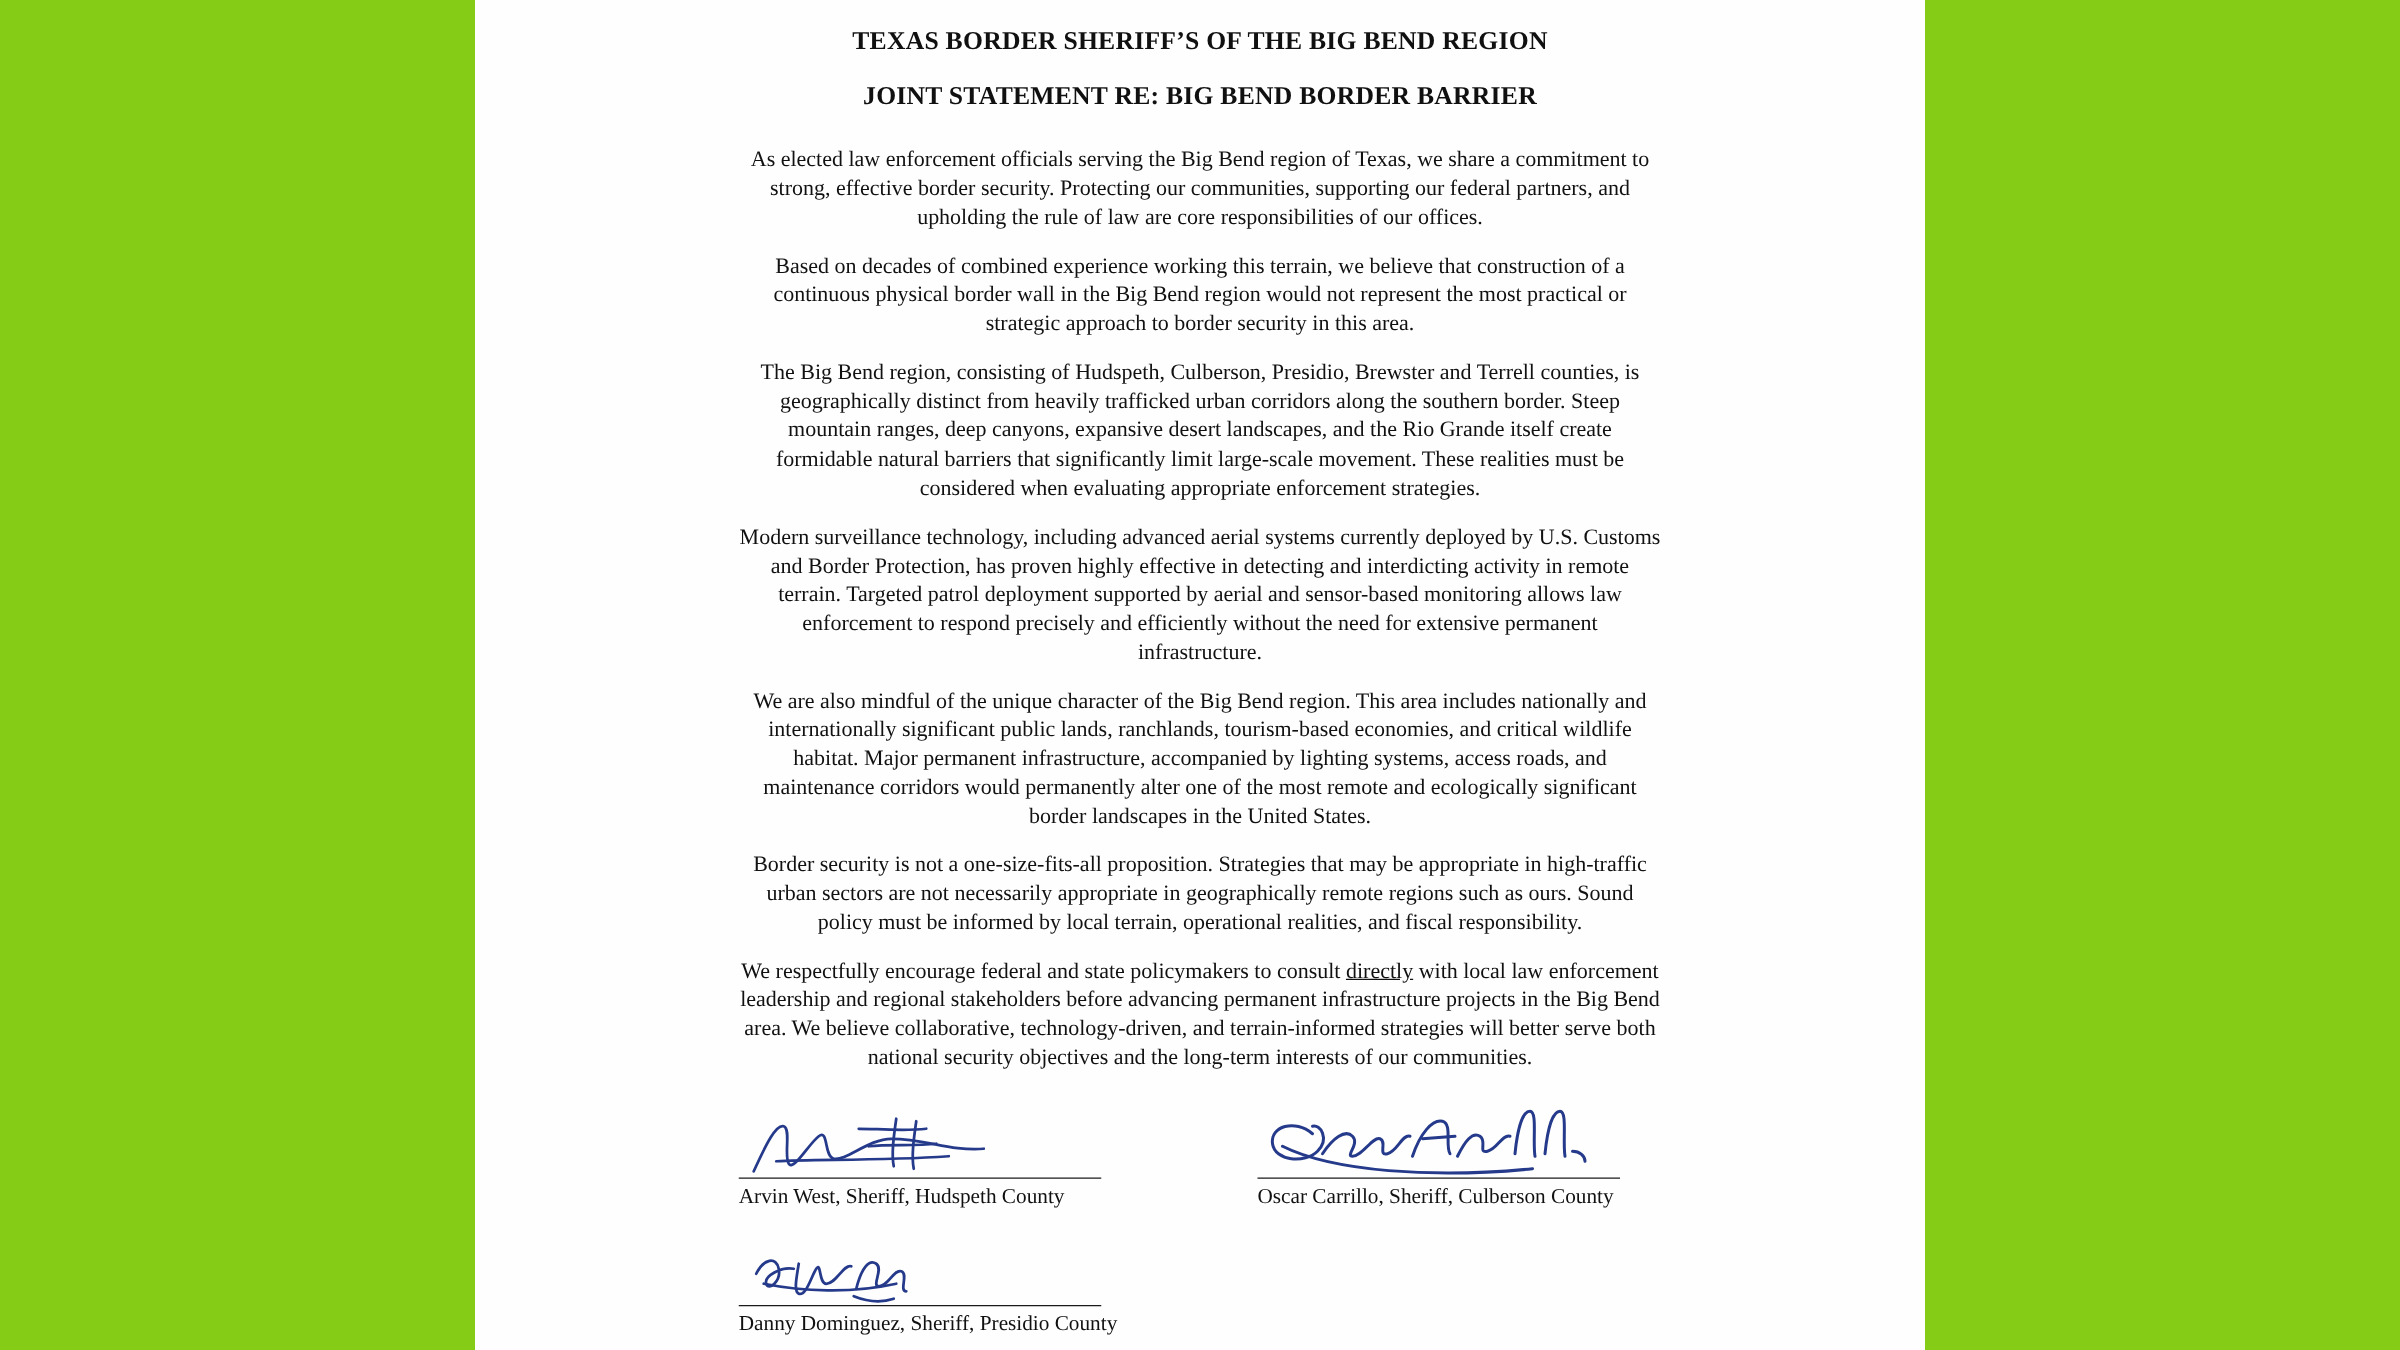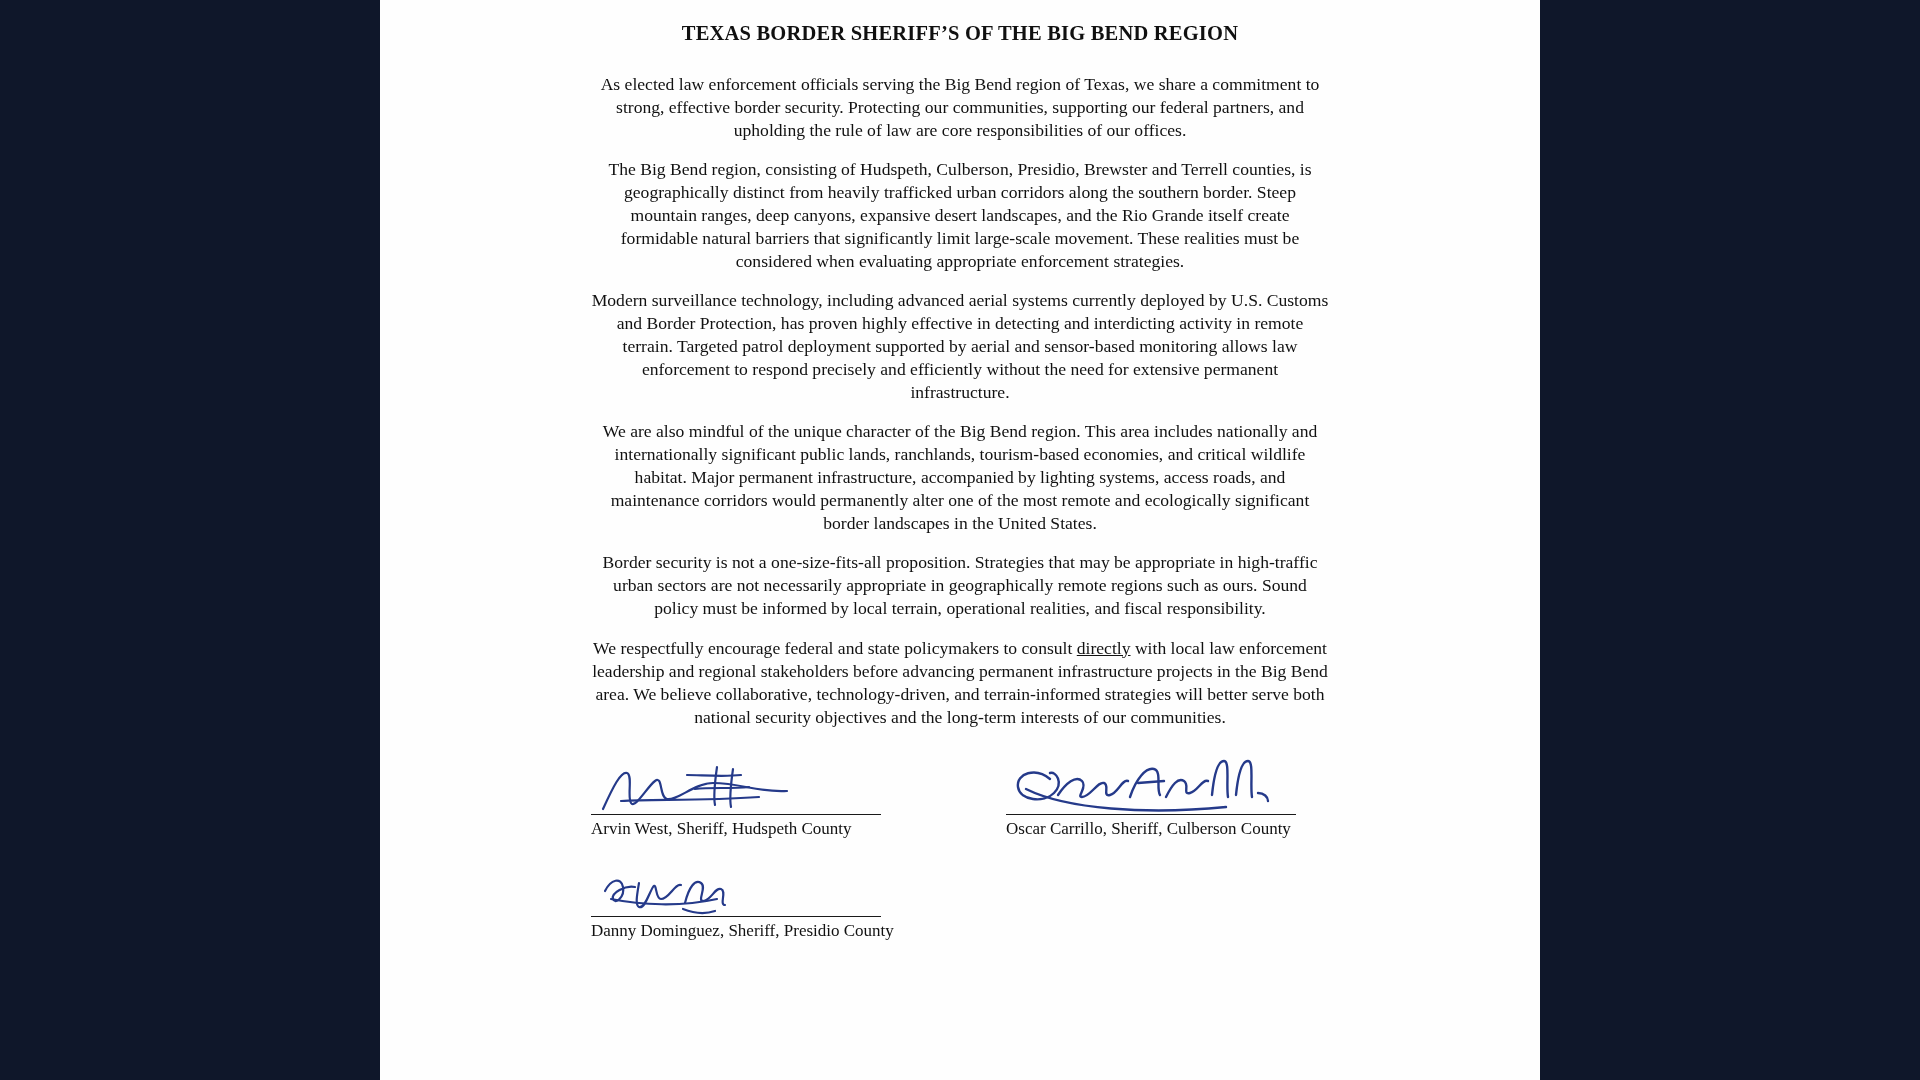--- a/index.html
+++ b/index.html
@@ -11,21 +11,21 @@
     overflow: hidden;
   }
   body {
     font-family: "Liberation Serif", serif;
     color: #111111;
   }
   .page {
     position: relative;
     width: 1920px;
     height: 1080px;
-    background: #0f172a;
+    background: #84cc16;
   }
   
   .scan {
     position: absolute;
     left: 380px;
     top: 0px;
     width: 1160px;
     height: 1080px;
     background: #fefefe;
   }
@@ -101,24 +101,26 @@
   .ink svg { display: block; }
 </style>
 </head>
 <body>
 
 <div class="page">
   <div class="scan">
 
     <div class="titles">
       <div class="title-line">TEXAS BORDER SHERIFF’S OF THE BIG BEND REGION</div>
+      <div class="title-line second">JOINT STATEMENT RE: BIG BEND BORDER BARRIER</div>
     </div>
 
     <div class="body-wrap">
       <p class="para">As elected law enforcement officials serving the Big Bend region of Texas, we share a commitment to strong, effective border security. Protecting our communities, supporting our federal partners, and upholding the rule of law are core responsibilities of our offices.</p>
+      <p class="para">Based on decades of combined experience working this terrain, we believe that construction of a continuous physical border wall in the Big Bend region would not represent the most practical or strategic approach to border security in this area.</p>
       <p class="para">The Big Bend region, consisting of Hudspeth, Culberson, Presidio, Brewster and Terrell counties, is geographically distinct from heavily trafficked urban corridors along the southern border. Steep mountain ranges, deep canyons, expansive desert landscapes, and the Rio Grande itself create formidable natural barriers that significantly limit large-scale movement. These realities must be considered when evaluating appropriate enforcement strategies.</p>
       <p class="para">Modern surveillance technology, including advanced aerial systems currently deployed by U.S. Customs and Border Protection, has proven highly effective in detecting and interdicting activity in remote terrain. Targeted patrol deployment supported by aerial and sensor-based monitoring allows law enforcement to respond precisely and efficiently without the need for extensive permanent infrastructure.</p>
       <p class="para">We are also mindful of the unique character of the Big Bend region. This area includes nationally and internationally significant public lands, ranchlands, tourism-based economies, and critical wildlife habitat. Major permanent infrastructure, accompanied by lighting systems, access roads, and maintenance corridors would permanently alter one of the most remote and ecologically significant border landscapes in the United States.</p>
       <p class="para"> Border security is not a one-size-fits-all proposition. Strategies that may be appropriate in high-traffic urban sectors are not necessarily appropriate in geographically remote regions such as ours. Sound policy must be informed by local terrain, operational realities, and fiscal responsibility.</p>
       <p class="para"><span> We respectfully encourage federal and state policymakers to consult </span><span class="u">directly</span><span> with local law enforcement leadership and regional stakeholders before advancing permanent infrastructure projects in the Big Bend area. We believe collaborative, technology-driven, and terrain-informed strategies will better serve both national security objectives and the long-term interests of our communities.</span></p>
     </div>
 
     <div class="sigs">
 
       <div class="sig-row">

